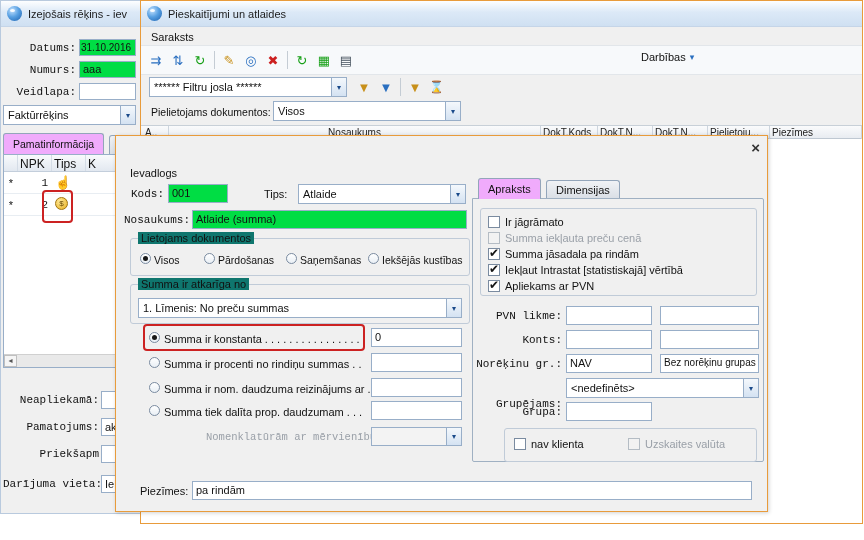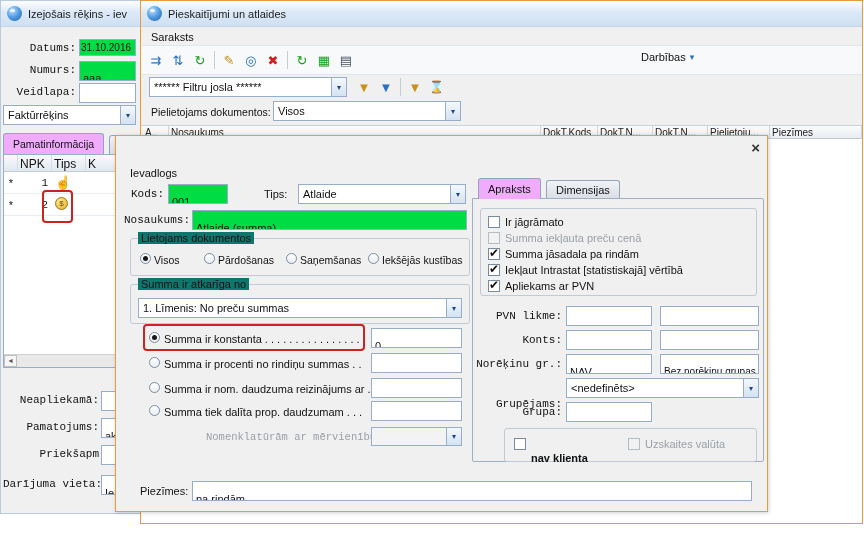--- a/index.html
+++ b/index.html
@@ -5,21 +5,21 @@
   *{margin:0;padding:0;box-sizing:border-box;}
   html,body{width:864px;height:540px;}
   body{position:relative;background:#fff;font-family:"Liberation Sans",sans-serif;font-size:11px;color:#111;overflow:hidden;}
   .win{position:absolute;background:#f0f0f0;}
   .titlebar{position:absolute;left:0;top:0;right:0;height:26px;background:linear-gradient(#fdfeff,#dce9f7 45%,#cfe0f2);display:flex;align-items:center;gap:6px;padding-left:6px;border-bottom:1px solid #c5d5e8;}
   .titlebar .t{font-size:11px;color:#1c1c1c;white-space:nowrap;}
   .orb{width:15px;height:15px;min-width:15px;border-radius:50%;background:radial-gradient(circle at 35% 30%,#c2e1ff,#58a0e2 45%,#1a5fae);position:relative;}
   .orb::after{content:"";position:absolute;left:3px;top:3px;width:5px;height:3px;background:rgba(255,255,255,.9);border-radius:50%;}
   .lbl{position:absolute;white-space:nowrap;line-height:13px;}
   .r{text-align:right;font-family:Liberation Mono, monospace;}
-  .fld{position:absolute;background:#fff;border:1px solid #98aec8;height:18px;line-height:16px;padding:9px 3px;overflow:hidden;white-space:nowrap;}
+  .fld{position:absolute;background:#fff;border:1px solid #98aec8;height:18px;line-height:16px;padding:0 3px;overflow:hidden;white-space:nowrap;}
   .green{background:#00dd44;}
   .combo{position:absolute;background:#fff;border:1px solid #98aec8;height:20px;display:flex;align-items:stretch;overflow:hidden;}
   .combo .val{flex:1;padding:1px 4px;line-height:16px;white-space:nowrap;overflow:hidden;}
   .combo .arw{width:15px;min-width:15px;background:linear-gradient(#f4f8fc,#d4e2f2);border-left:1px solid #98aec8;display:flex;align-items:center;justify-content:center;font-size:8px;color:#1a4a8a;}
   .combo.db{background:#f3f3f3;}
   .combo.db .val{color:#9aa0a8;}
   .grp{position:absolute;border:1px solid #c0cbd8;border-radius:3px;}
   .leg{position:absolute;background:#0f766e;padding:0 3px;white-space:nowrap;}
   .radio{position:absolute;width:11px;height:11px;border-radius:50%;border:1px solid #7a8ba0;background:linear-gradient(#fff,#e9eff5);}
   .radio.on::after{content:"";position:absolute;left:2px;top:2px;width:5px;height:5px;border-radius:50%;background:#181818;}
@@ -136,21 +136,21 @@
     <span class="tbtn c-gold" style="height:20px;">▼</span>
     <span class="tbtn c-red" style="height:20px;font-size:12px;">⌛</span>
   </div>
   <span class="lbl" style="left:10px;top:105px;font-size:10.5px;">Pielietojams dokumentos:</span>
   <div class="combo" style="left:132px;top:100px;width:188px;">
     <span class="val">Visos</span>
     <span class="arw">▾</span>
   </div>
   <div class="hdrrow" style="top:124px;">
     <span style="left:2px;width:26px;">A..</span>
-    <span style="left:28px;width:372px;">Nosaukums</span>
+    <span style="left:28px;width:372px;text-align:center;">Nosaukums</span>
     <span style="left:400px;width:57px;">DokT.Kods</span>
     <span style="left:457px;width:55px;">DokT.N...</span>
     <span style="left:512px;width:55px;">DokT.N...</span>
     <span style="left:567px;width:62px;">Pielietoju...</span>
     <span style="left:629px;width:92px;">Piezīmes</span>
   </div>
   <div style="position:absolute;left:0;top:138px;right:0;bottom:0;background:#fff;"></div>
 </div>
 
 <div class="win" style="left:115px;top:135px;width:653px;height:377px;z-index:5;border:1px solid #e89b3b;box-shadow:1px 1px 4px rgba(0,0,0,.18);">
@@ -243,19 +243,19 @@
   <div class="combo" style="left:450px;top:242px;width:193px;">
     <span class="val">&lt;nedefinēts&gt;</span>
     <span class="arw">▾</span>
   </div>
 
   <span class="lbl r" style="left:360px;top:270px;width:86px;">Grupa:</span>
   <div class="fld" style="left:450px;top:266px;width:86px;height:19px;"></div>
 
   <div class="grp" style="left:388px;top:292px;width:253px;height:34px;"></div>
   <span class="chk" style="left:398px;top:302px;"></span>
-  <span class="lbl" style="left:415px;top:316px;font-weight:bold;">nav klienta</span>
+  <span class="lbl" style="left:415px;top:302px;">nav klienta</span>
   <span class="chk db" style="left:512px;top:302px;"></span>
   <span class="lbl dis" style="left:529px;top:302px;">Uzskaites valūta</span>
 
   <span class="lbl" style="left:24px;top:349px;">Piezīmes:</span>
   <div class="fld" style="left:76px;top:345px;width:560px;height:19px;">pa rindām</div>
 </div>
 
 </body></html>

